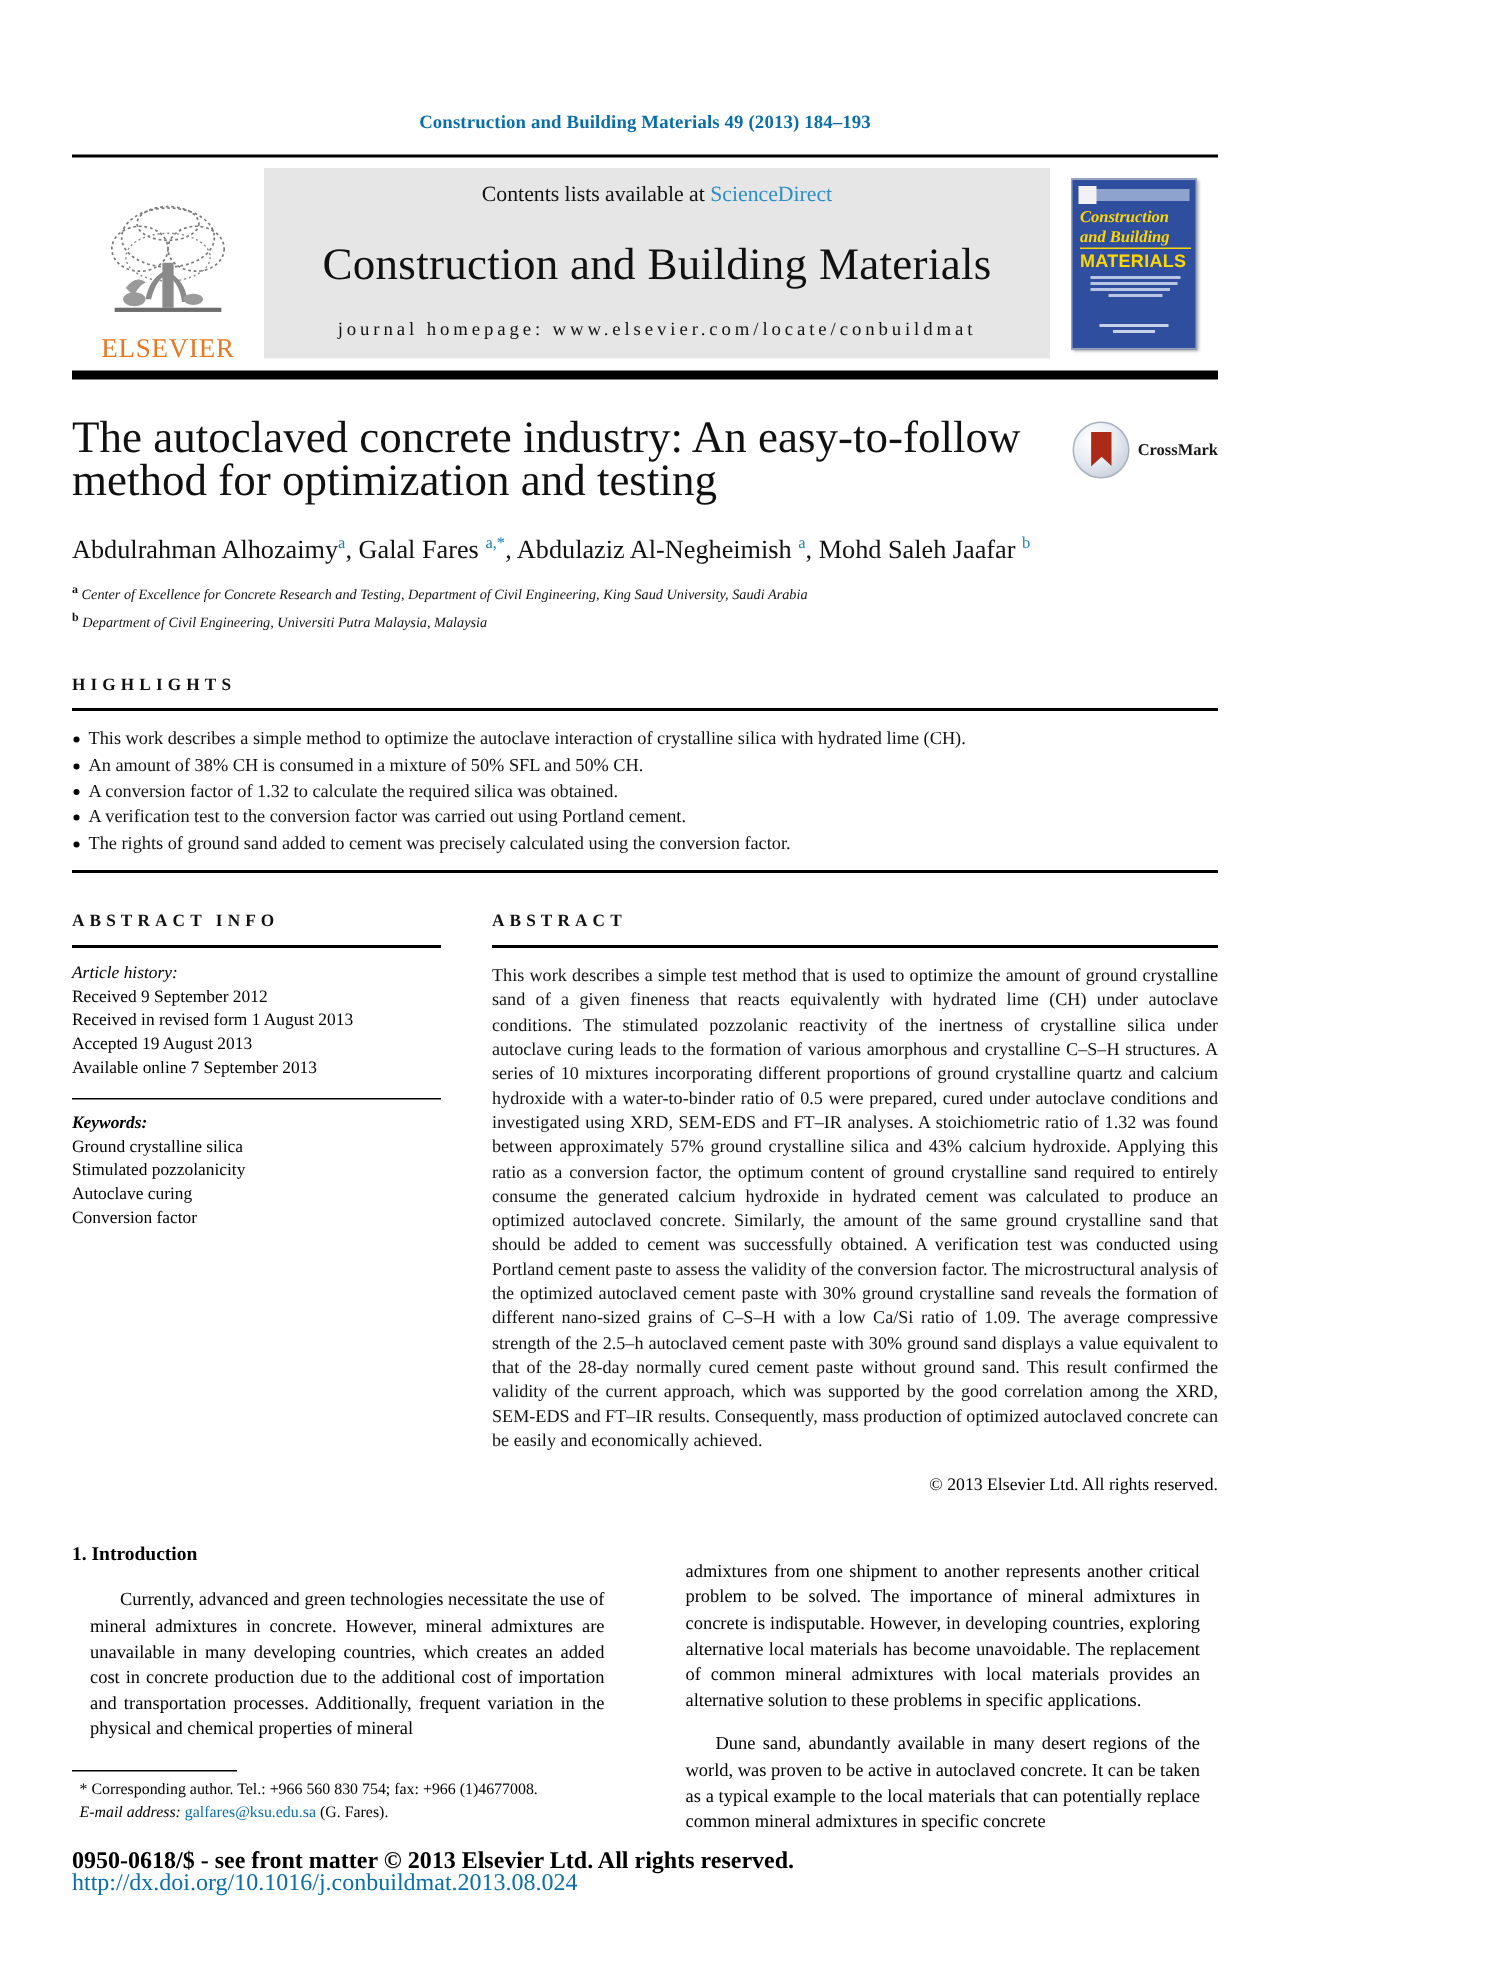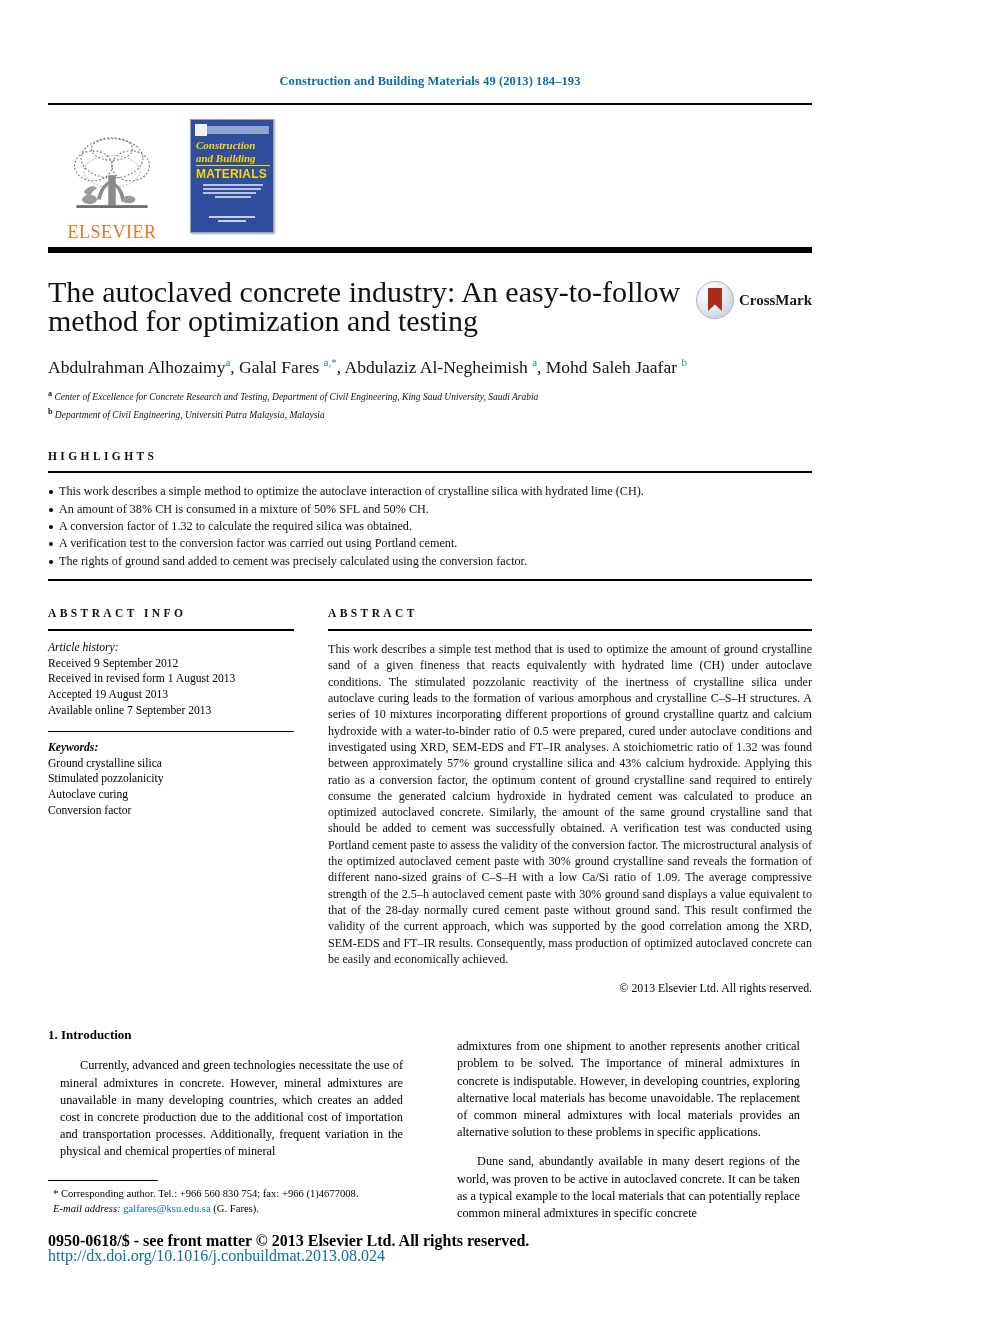--- a/index.html
+++ b/index.html
@@ -196,21 +196,21 @@
     content: "";
     position: absolute;
     left: 11px; top: 6px;
     width: 14px; height: 23px;
     background: #ab2b18;
     clip-path: polygon(0 0, 100% 0, 100% 100%, 50% 72%, 0 100%);
   }
   .cm-text {
     font-family: "Liberation Serif", serif;
     font-weight: bold;
-    font-size: 15px;
+    font-size: 11px;
     color: #1a1a1a;
     text-align: right;
   }
 
   
   .sec-label {
     font-family: "Liberation Serif", serif;
     font-weight: bold;
     font-size: 11.5px;
     letter-spacing: 3.4px;
@@ -342,20 +342,27 @@
           <path d="M53 52 C60 57 63 63 64 72 L60 72 C59 64 56 58 52 55 Z" fill="#8a8a8a"></path>
           <path d="M20 62 C24 56 30 54 34 58 C30 60 27 64 26 68 Z" fill="#9a9a9a"></path>
           <rect x="12" y="76" width="76" height="3" fill="#6d6d6d"></rect>
           <ellipse cx="26" cy="70" rx="8" ry="5" fill="#9a9a9a"></ellipse>
           <ellipse cx="68" cy="70" rx="7" ry="4" fill="#9a9a9a"></ellipse>
         </g>
       </svg>
       <div class="elsevier-word">ELSEVIER</div>
     </div>
 
+    <div class="journal-band">
+      <div class="contents-line">
+        <span>Contents lists available at </span><span class="sd">ScienceDirect</span>
+      </div>
+      <div class="journal-name">Construction and Building Materials</div>
+      <div class="homepage-line">journal homepage: www.elsevier.com/locate/conbuildmat</div>
+    </div>
 
     <div class="cover-wrap">
       <div class="cover">
         <div class="topbar"></div>
         <div class="elsq"></div>
         <div class="ctitle">
           <div>Construction</div>
           <div>and Building</div>
         </div>
         <div class="cmat">MATERIALS</div>

